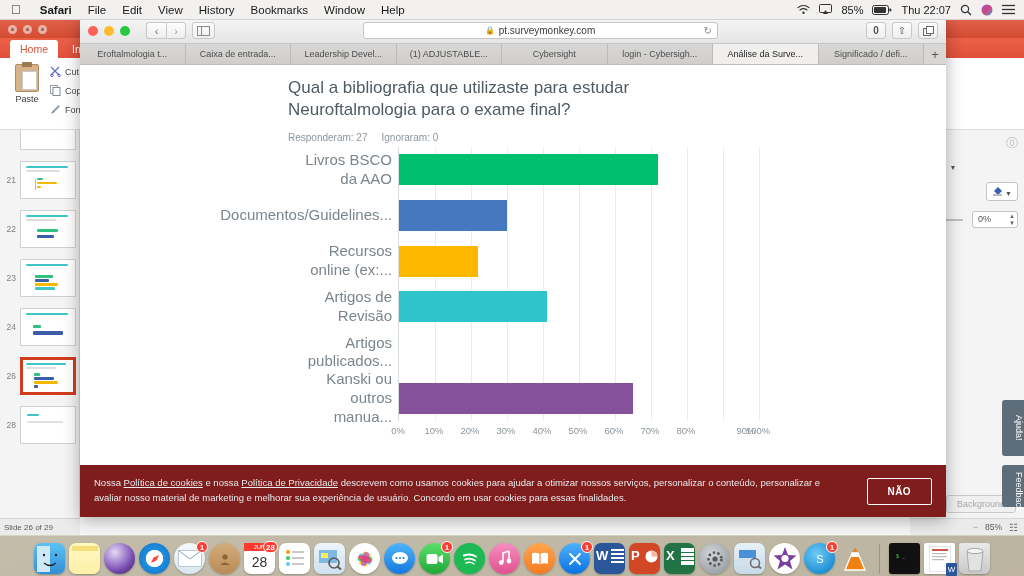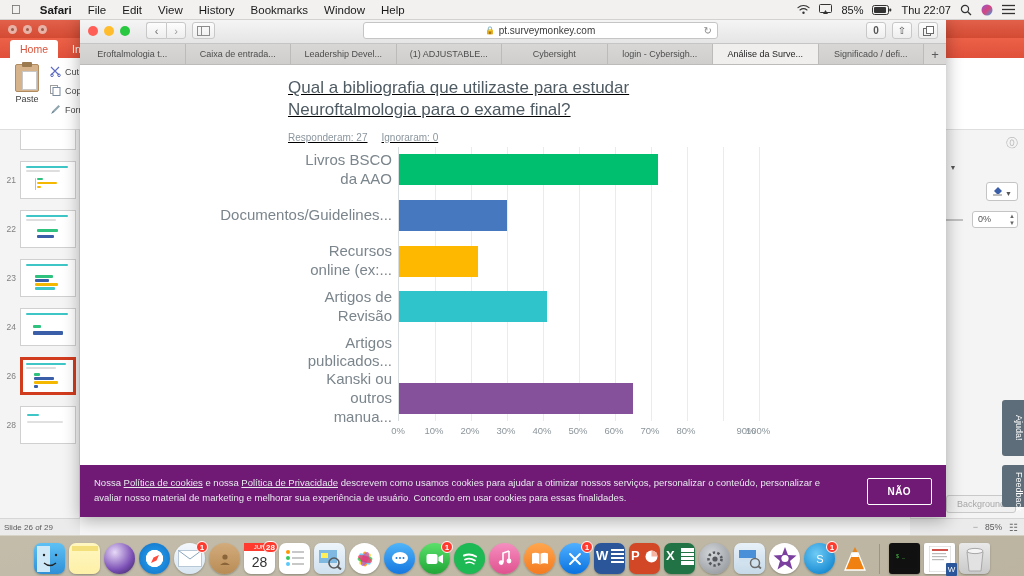--- a/index.html
+++ b/index.html
@@ -224,21 +224,20 @@
     width: 22px; display: flex; align-items: center; justify-content: center;
     font-size: 13px; color: #5a5a5a;
   }
   #page-area {
     position: absolute; top: 47px; left: 0; width: 866px; bottom: 0;
     background: #ffffff; overflow: hidden;
   }
   #page-inner {
     position: absolute; left: 190px; top: 0; width: 510px; height: 100%;
     background: #ffffff;
-    text-decoration: underline;
   }
   #q-title {
     font-size: 17px; color: #4f5b63; line-height: 1.32;
     padding: 12px 18px 0 18px; font-weight: normal;
   }
   #q-meta {
     font-size: 10px; color: #8b969d; padding: 10px 18px 0 18px;
     display: flex; gap: 14px;
   }
 
@@ -271,21 +270,21 @@
     position: absolute; left: 110px; top: 274px; width: 360px; height: 18px;
   }
   .xtick {
     position: absolute; top: 4px; font-size: 9.5px; color: #8b959b;
     transform: translateX(-50%); white-space: nowrap;
   }
 
   
   #cookie-banner {
     position: absolute; left: 0; bottom: 0; width: 866px; height: 52px;
-    background: #701a75;
+    background: #7f1d1d;
     display: flex; align-items: center; padding: 0 14px;
     z-index: 30;
   }
   #cookie-text {
     flex: 1; font-size: 9.5px; color: #e6eaed; line-height: 1.55;
     padding-right: 16px;
   }
   #cookie-text a { color: #e6eaed; text-decoration: underline; }
   .cookie-btn {
     border: 1px solid #ffffff; color: #ffffff; background: transparent;

